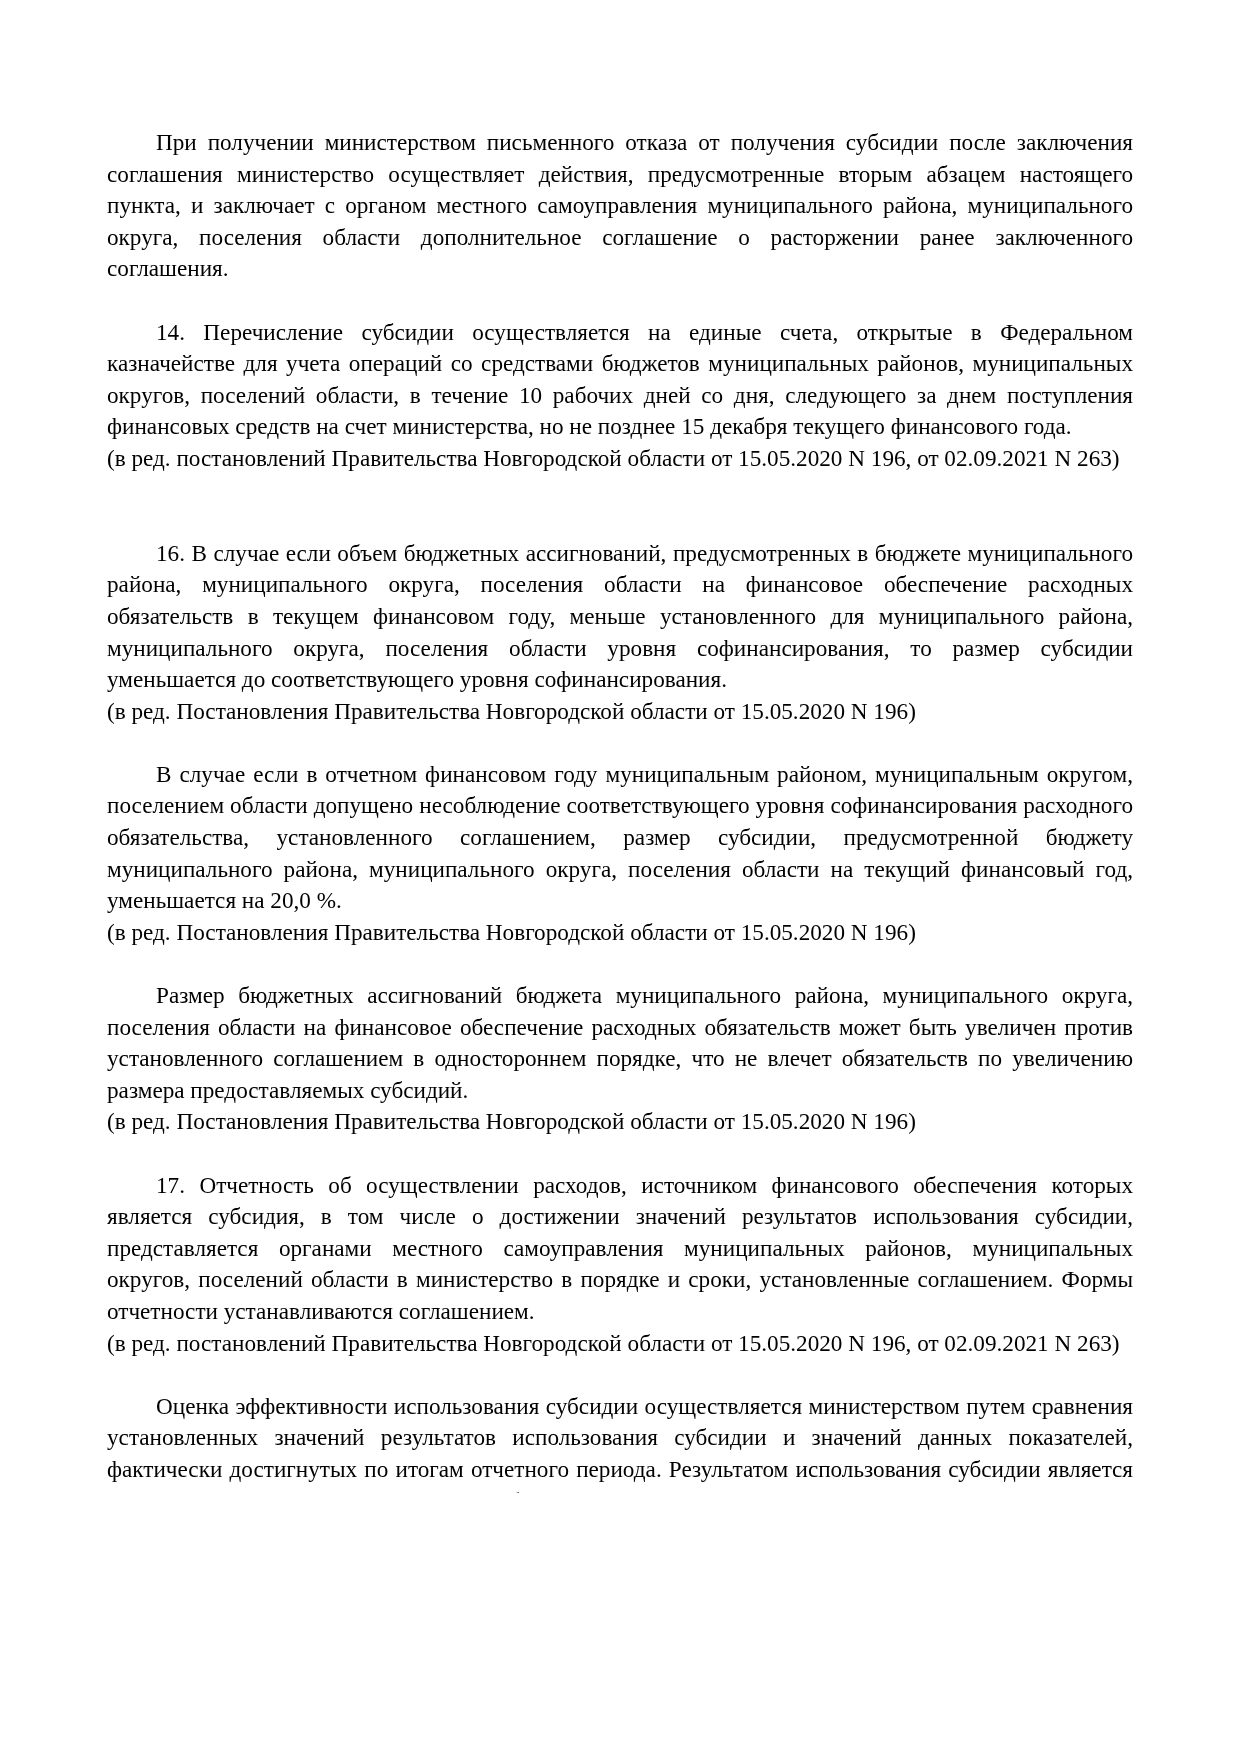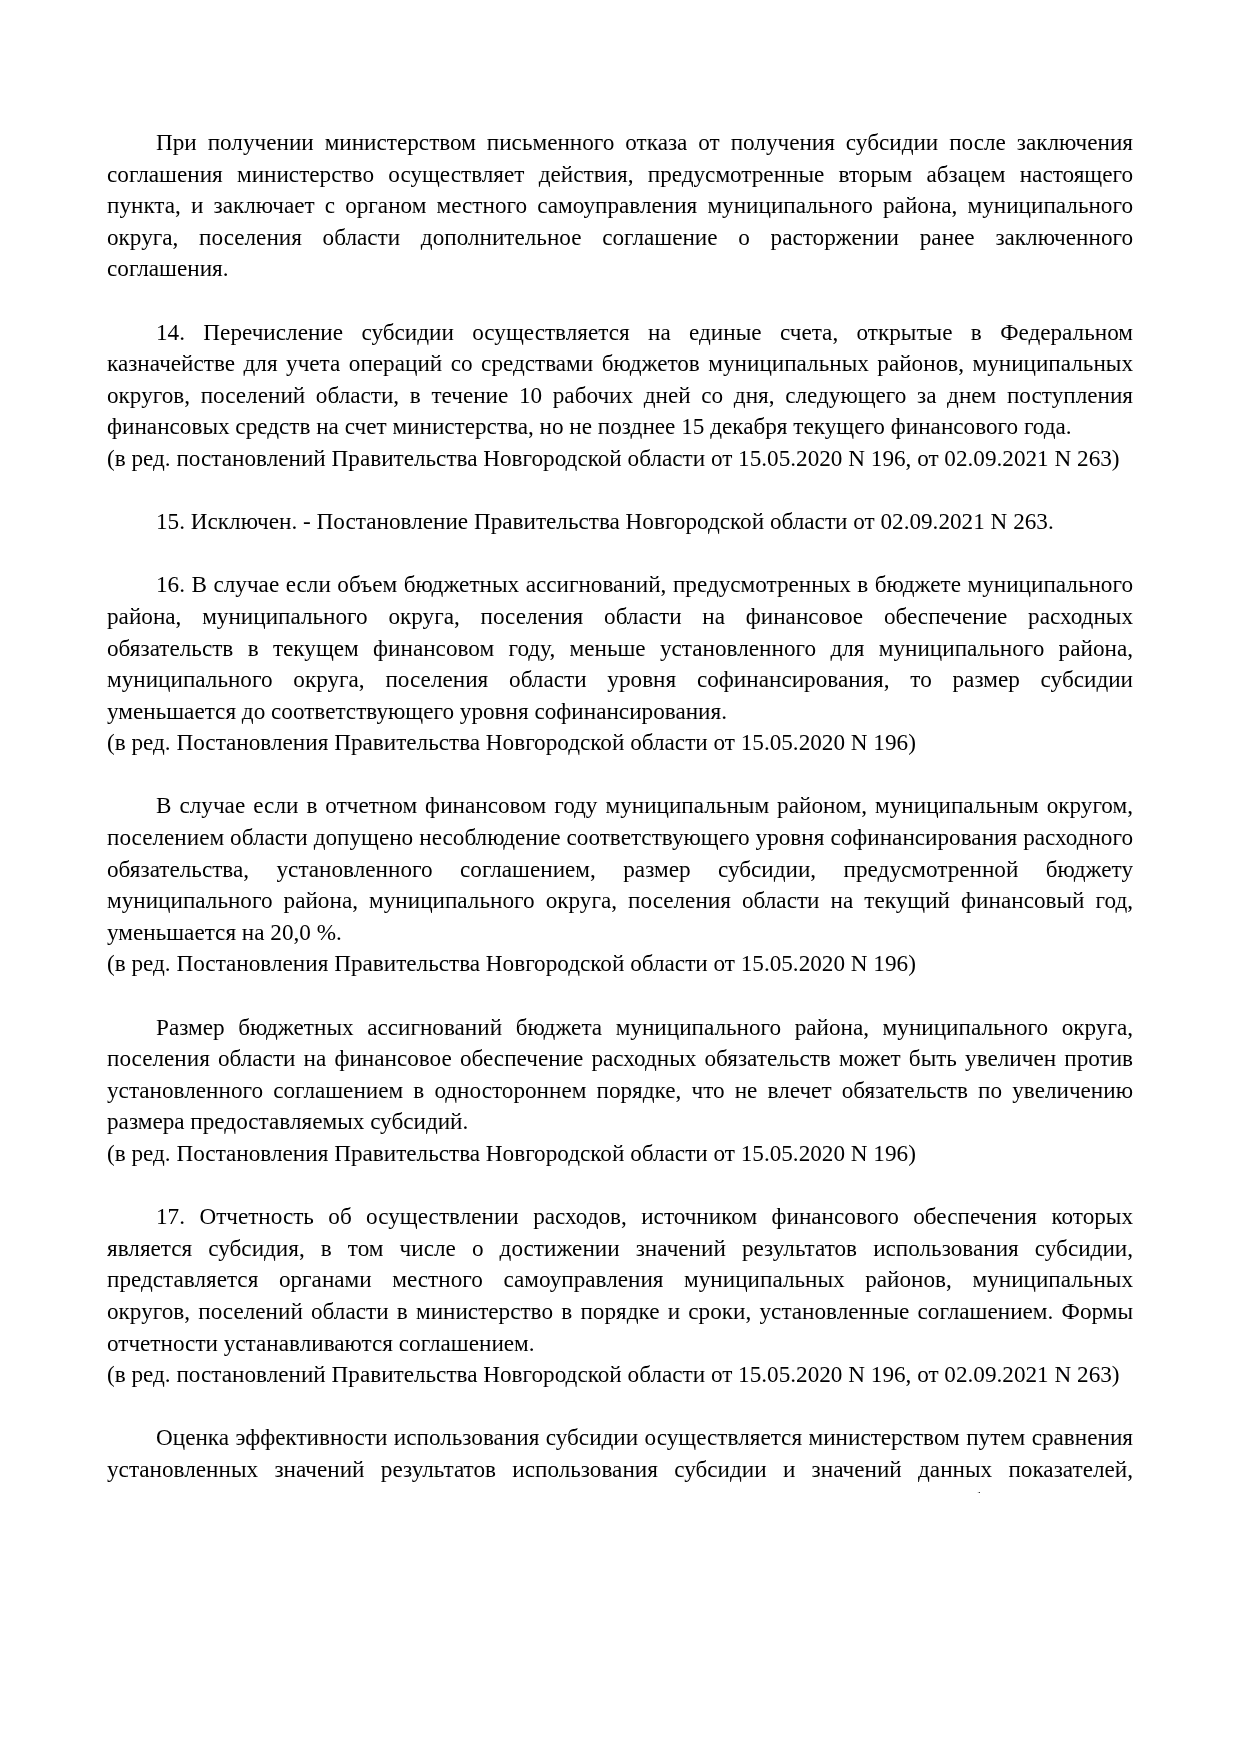--- a/index.html
+++ b/index.html
@@ -57,21 +57,20 @@
 
     <p class="para indent">При получении министерством письменного отказа от получения субсидии после заключения соглашения министерство осуществляет действия, предусмотренные вторым абзацем настоящего пункта, и заключает с органом местного самоуправления муниципального района, муниципального округа, поселения области дополнительное соглашение о расторжении ранее заключенного соглашения.</p>
 
     <div class="gap"></div>
 
     <p class="para indent">14. Перечисление субсидии осуществляется на единые счета, открытые в Федеральном казначействе для учета операций со средствами бюджетов муниципальных районов, муниципальных округов, поселений области, в течение 10 рабочих дней со дня, следующего за днем поступления финансовых средств на счет министерства, но не позднее 15 декабря текущего финансового года.</p>
     <p class="note">(в ред. постановлений Правительства Новгородской области от 15.05.2020 N 196, от 02.09.2021 N 263)</p>
 
     <div class="gap"></div>
 
-    <p class="para indent">15. Исключен. - Постановление Правительства Новгородской области от 02.09.2021 N 263.</p>
 
     <div class="gap"></div>
 
     <p class="para indent">16. В случае если объем бюджетных ассигнований, предусмотренных в бюджете муниципального района, муниципального округа, поселения области на финансовое обеспечение расходных обязательств в текущем финансовом году, меньше установленного для муниципального района, муниципального округа, поселения области уровня софинансирования, то размер субсидии уменьшается до соответствующего уровня софинансирования.</p>
     <p class="note">(в ред. Постановления Правительства Новгородской области от 15.05.2020 N 196)</p>
 
     <div class="gap"></div>
 
     <p class="para indent">В случае если в отчетном финансовом году муниципальным районом, муниципальным округом, поселением области допущено несоблюдение соответствующего уровня софинансирования расходного обязательства, установленного соглашением, размер субсидии, предусмотренной бюджету муниципального района, муниципального округа, поселения области на текущий финансовый год, уменьшается на 20,0 %.</p>
     <p class="note">(в ред. Постановления Правительства Новгородской области от 15.05.2020 N 196)</p>

